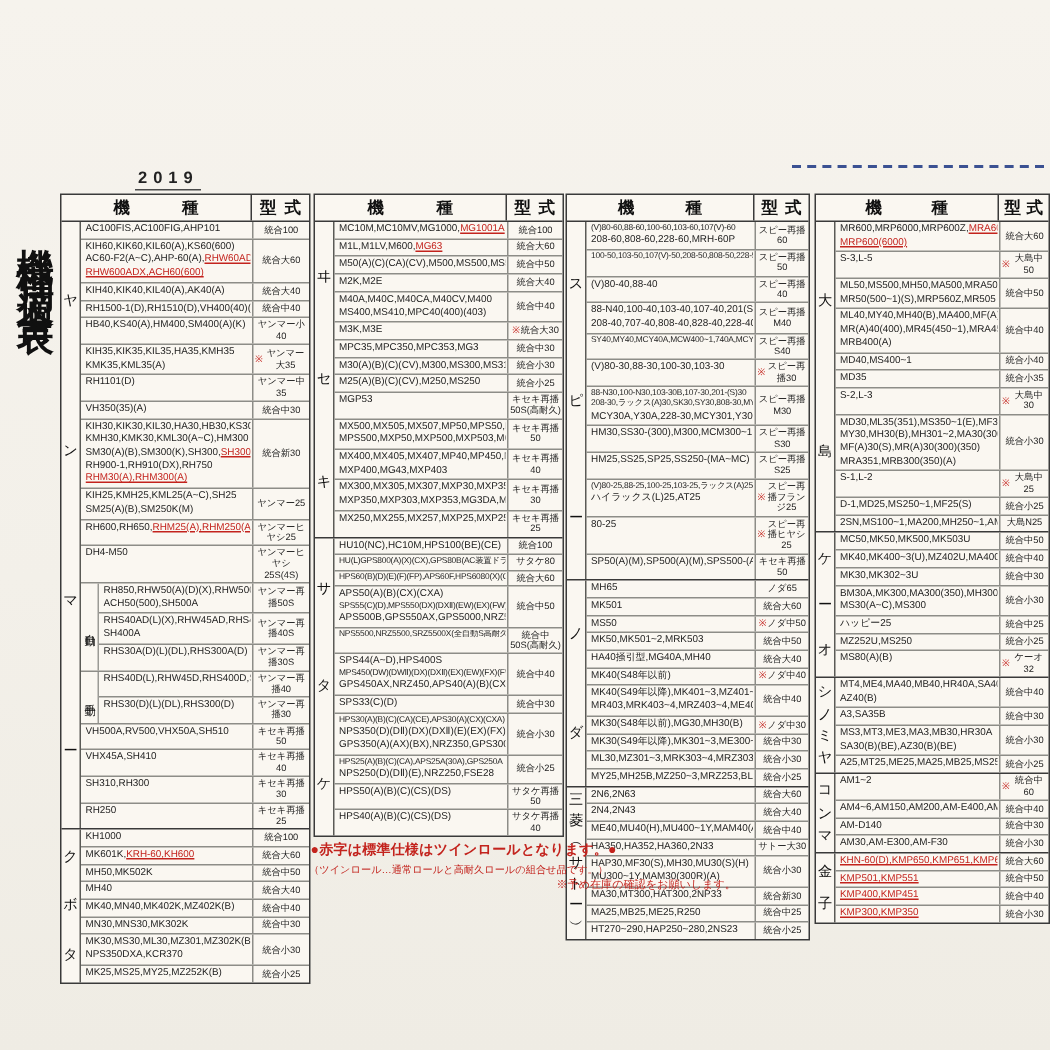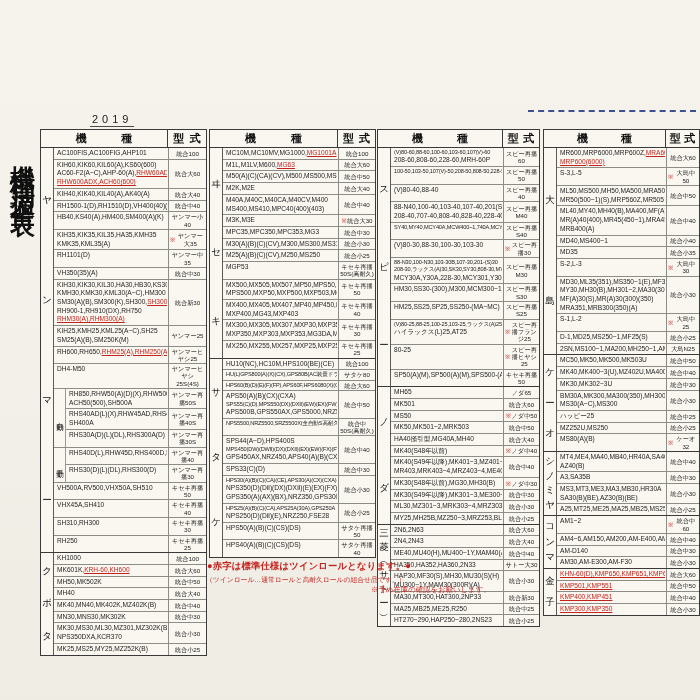--- a/index.html
+++ b/index.html
@@ -1,21 +1,21 @@
 <!DOCTYPE html>
 <html><head>
 <meta charset="utf-8">
 <style>
   html,body{margin:0;padding:0;background:#e9e6df;}
   .page{position:relative;width:700px;height:700px;overflow:hidden;color:#1f1f1f;
         background:linear-gradient(180deg,#f6f3ed 0%,#f3f0e9 55%,#efece4 100%);
         font-family:"Liberation Sans",sans-serif;}
   .side-title{position:absolute;left:7px;top:146px;writing-mode:vertical-rl;text-orientation:upright;
         font-size:25px;font-weight:700;letter-spacing:9px;color:#101010;}
-  .year{position:absolute;left:90px;top:113px;font-size:11px;font-weight:400;letter-spacing:4px;
+  .year{position:absolute;left:90px;top:113px;font-size:11px;font-weight:700;letter-spacing:4px;
         color:#222;border-bottom:1.5px solid #4a4a4a;padding:0 2px 1px 2px;text-align:right;}
   .dash-line{position:absolute;left:528px;top:110px;width:168px;height:0;border-top:2.5px dashed #3b5192;}
 
   .tbl{position:absolute;top:129px;background:#faf7f1;border:1.5px solid #3a3a3a;box-sizing:border-box;}
   .hdr{display:flex;border-bottom:1.3px solid #3a3a3a;height:17px;align-items:stretch;
        font-weight:700;font-size:11px;color:#111;}
   .hdr-m{flex:1;display:flex;justify-content:space-evenly;align-items:center;}
   .hdr-t{width:var(--tw,36px);display:flex;justify-content:space-evenly;align-items:center;border-left:1px solid #3a3a3a;}
   .sec{display:flex;}
   .sec + .sec{border-top:1.3px solid #3a3a3a;}

